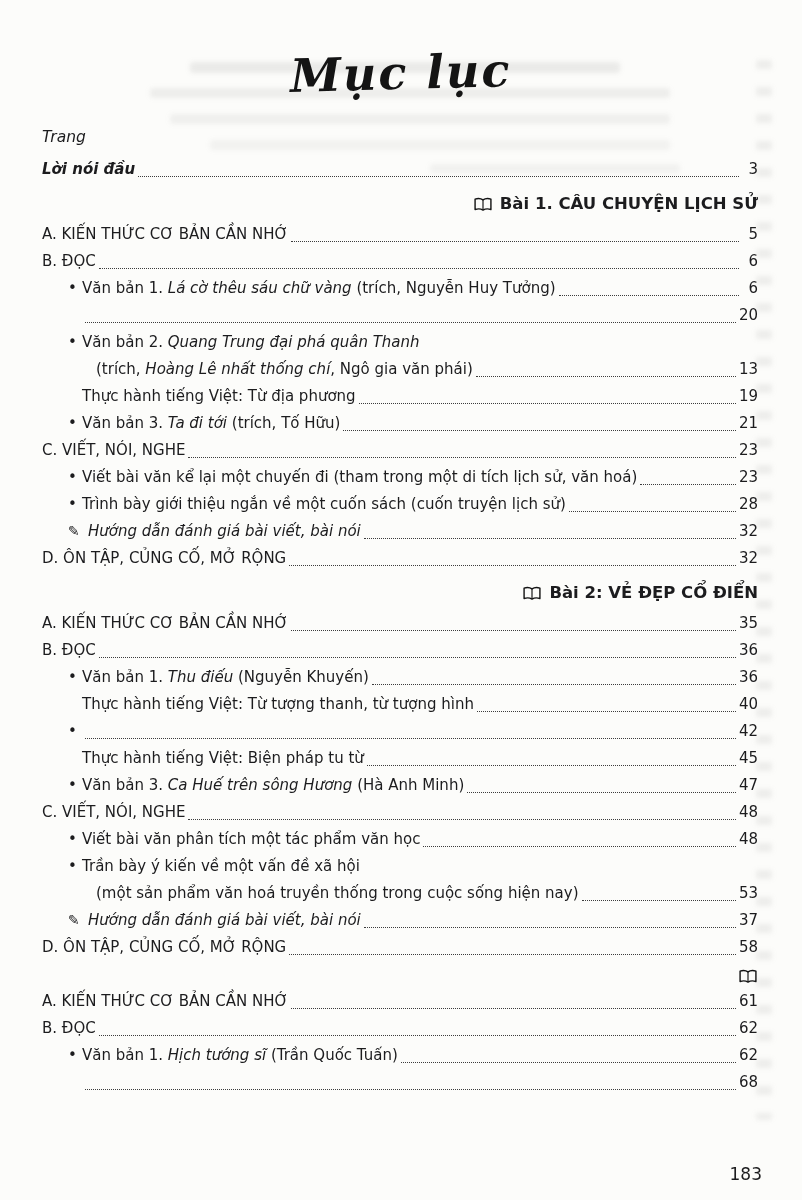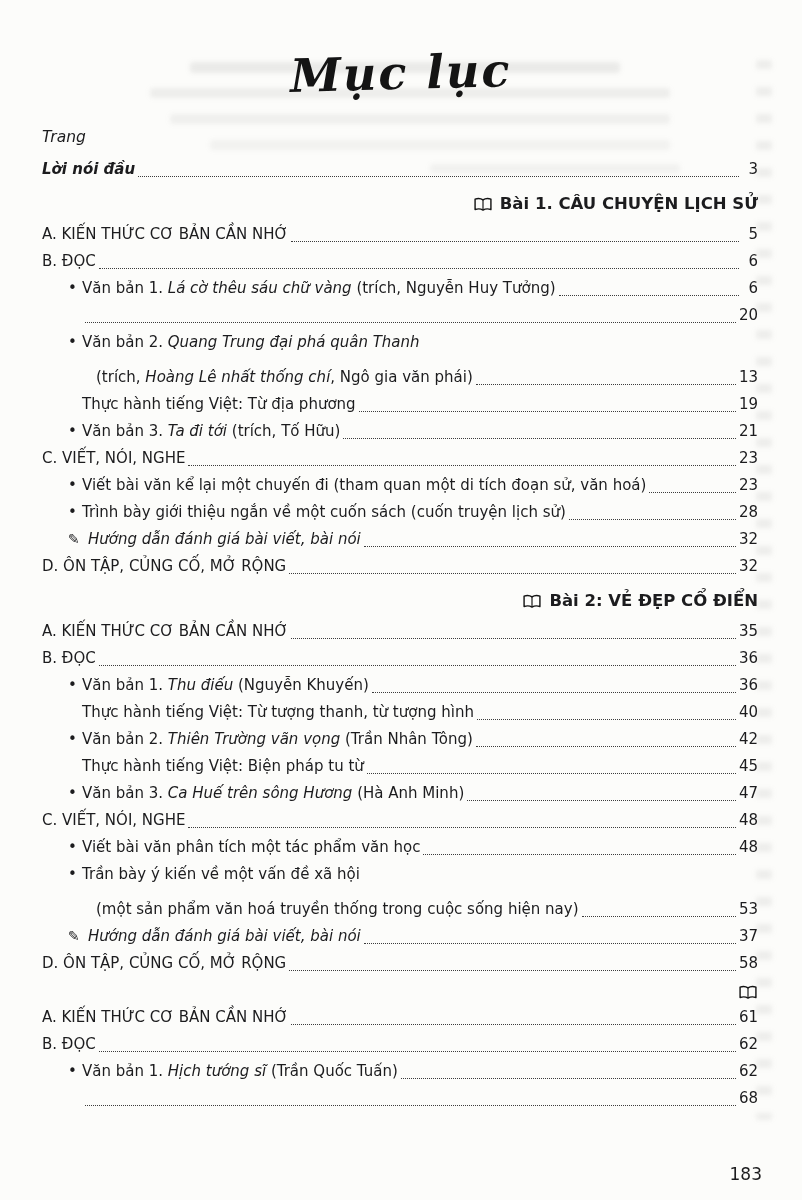--- a/index.html
+++ b/index.html
@@ -34,21 +34,21 @@
     margin: 28px 0 10px;
   }
 
   .row {
     display: flex; align-items: baseline;
     line-height: 27px; font-size: 15px;
   }
   .lvl-0 { padding-left: 0; }
   .lvl-1 { padding-left: 40px; }
   .lvl-1.has-bullet { padding-left: 26px; }
-  .lvl-2 { padding-left: 54px; margin-top: 8px; }
+  .lvl-2 { padding-left: 54px; }
   .bullet { width: 14px; flex: none; font-style: normal; }
   .bullet.pen { width: 20px; font-size: 14px; }
   .txt { white-space: nowrap; }
   .it { font-style: italic; }
   .bd { font-weight: bold; }
   .dots {
     flex: 1 1 auto; min-width: 16px;
     border-bottom: 1.6px dotted #3c3c3c;
     align-self: flex-end;
     margin: 0 3px 6px 3px;
@@ -150,21 +150,21 @@
           <span class="dots"></span>
           <span class="pg">21</span>
         </div>
         <div class="row lvl-0">
           <span class="txt"><span class="part">C. VIẾT, NÓI, NGHE</span></span>
           <span class="dots"></span>
           <span class="pg">23</span>
         </div>
         <div class="row lvl-1 has-bullet">
           <span class="bullet">•</span>
-          <span class="txt"><span class="part">Viết bài văn kể lại một chuyến đi (tham quan một di tích đoạn sử, văn hoá)</span></span>
+          <span class="txt"><span class="part">Viết bài văn kể lại một chuyến đi (tham trong một di tích lịch sử, văn hoá)</span></span>
           <span class="dots"></span>
           <span class="pg">23</span>
         </div>
         <div class="row lvl-1 has-bullet">
           <span class="bullet">•</span>
           <span class="txt"><span class="part">Trình bày giới thiệu ngắn về một cuốn sách (cuốn truyện lịch sử)</span></span>
           <span class="dots"></span>
           <span class="pg">28</span>
         </div>
         <div class="row lvl-1 has-bullet">
@@ -203,21 +203,20 @@
           <span class="dots"></span>
           <span class="pg">36</span>
         </div>
         <div class="row lvl-1">
           <span class="txt"><span class="part">Thực hành tiếng Việt: Từ tượng thanh, từ tượng hình</span></span>
           <span class="dots"></span>
           <span class="pg">40</span>
         </div>
         <div class="row lvl-1 has-bullet">
           <span class="bullet">•</span>
-          <span class="txt"><span class="part">Văn bản 2. </span><span class="part it">Thiên Trường vãn vọng</span><span class="part"> (Trần Nhân Tông)</span></span>
           <span class="dots"></span>
           <span class="pg">42</span>
         </div>
         <div class="row lvl-1">
           <span class="txt"><span class="part">Thực hành tiếng Việt: Biện pháp tu từ</span></span>
           <span class="dots"></span>
           <span class="pg">45</span>
         </div>
         <div class="row lvl-1 has-bullet">
           <span class="bullet">•</span>

